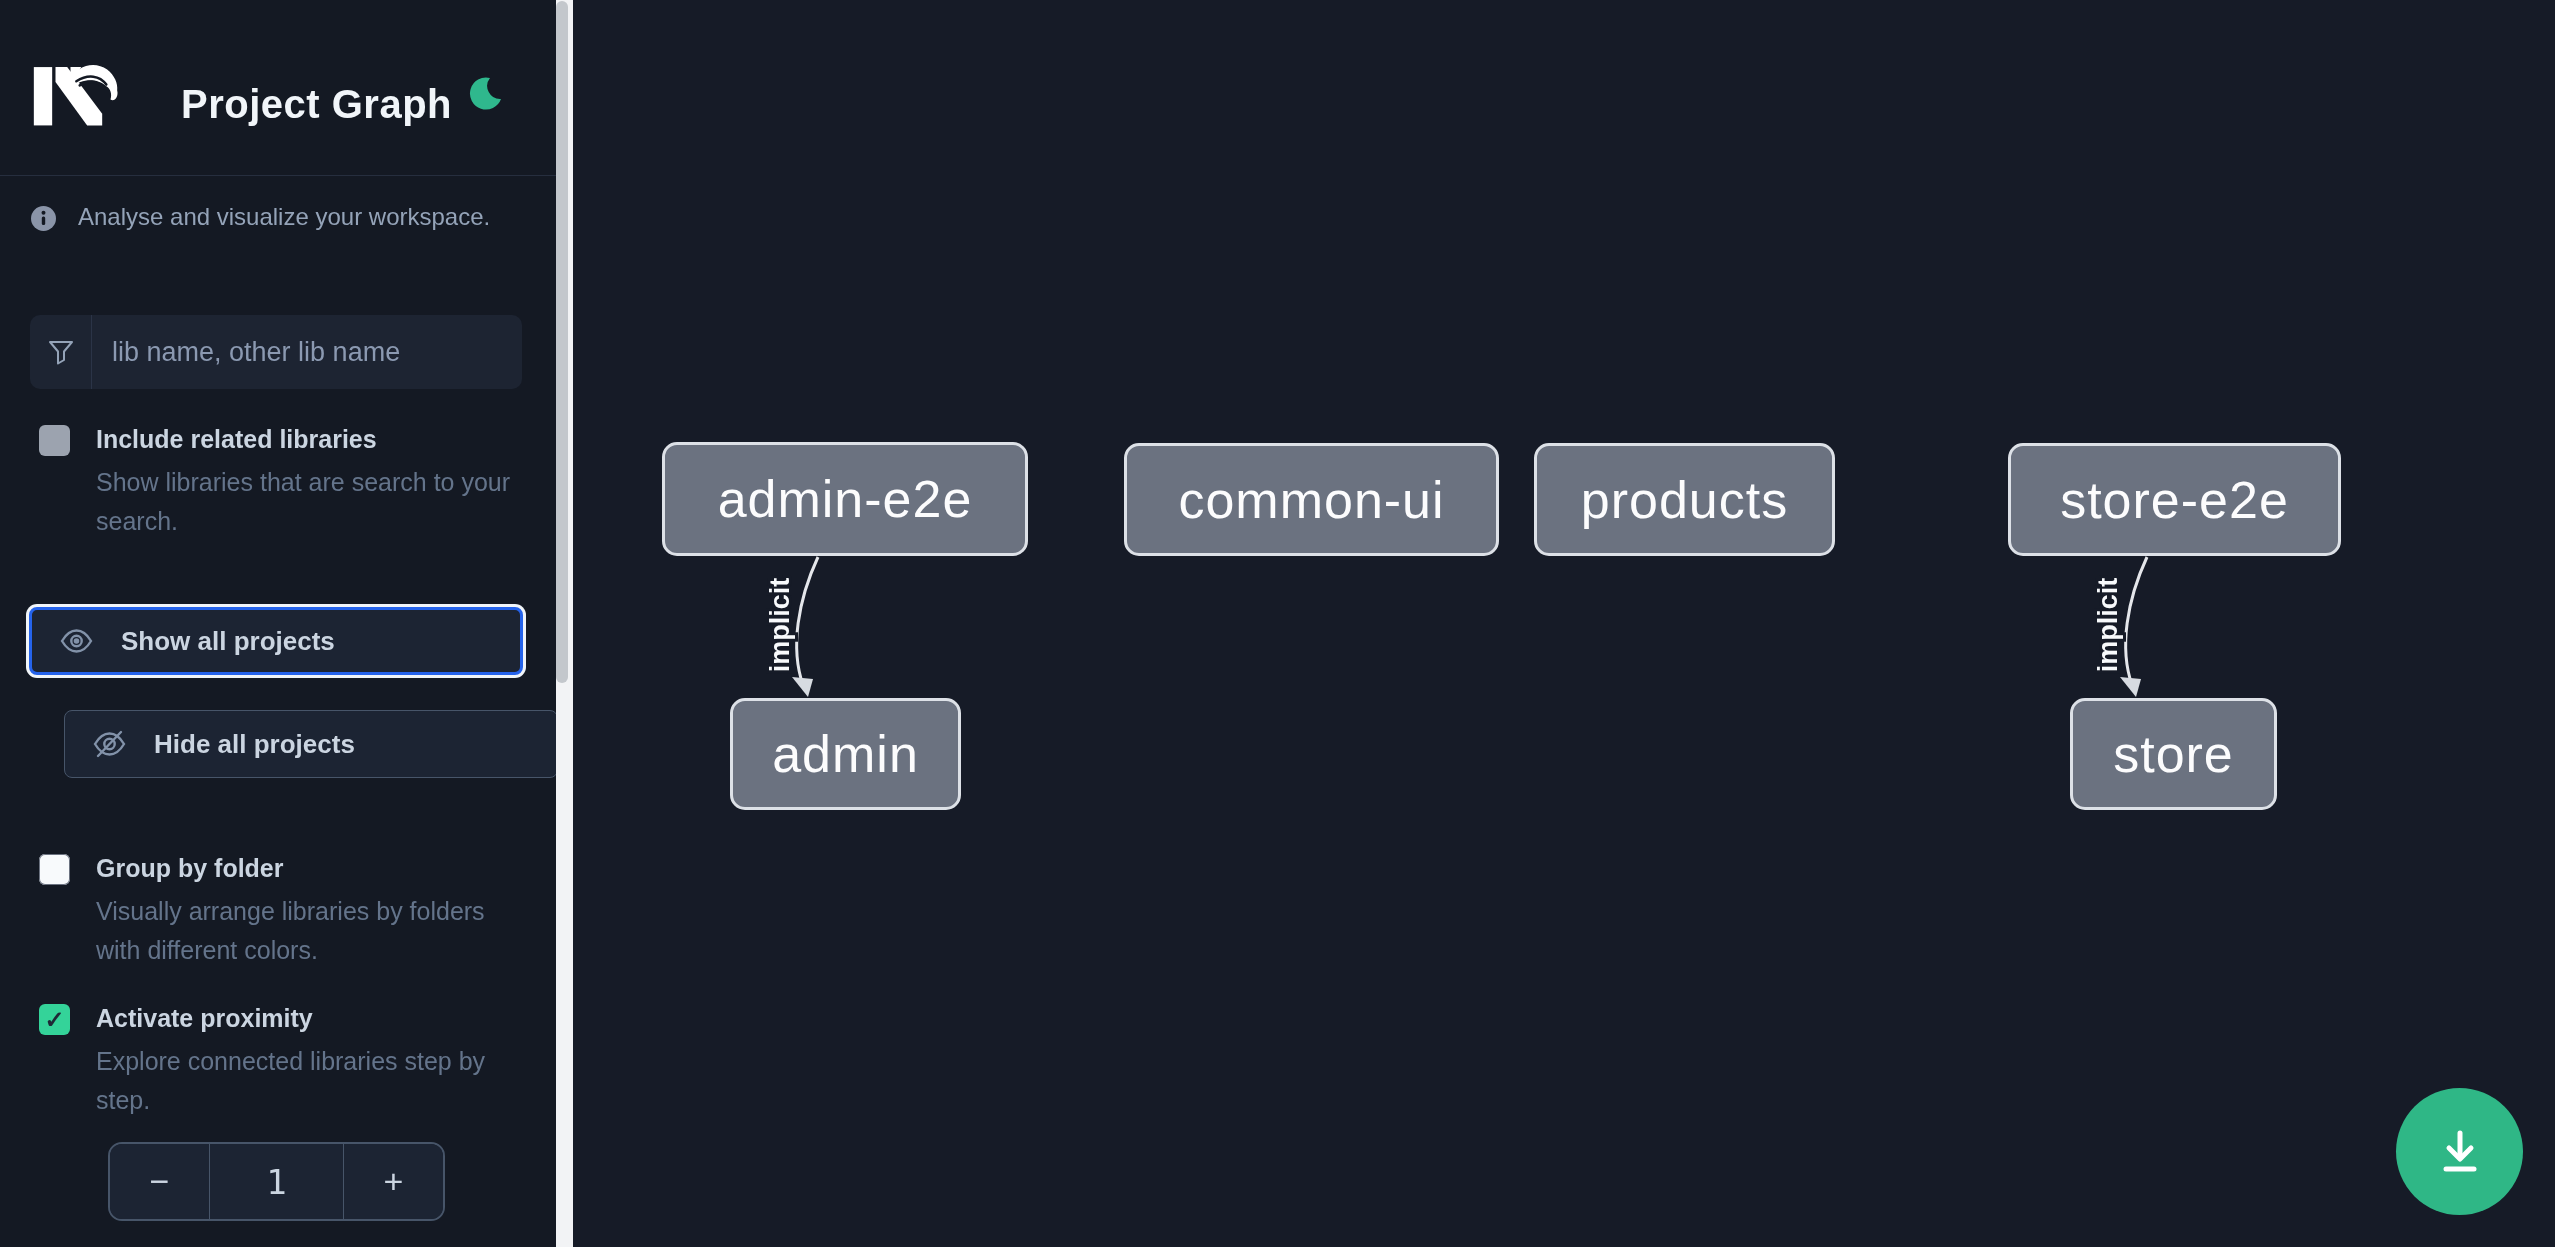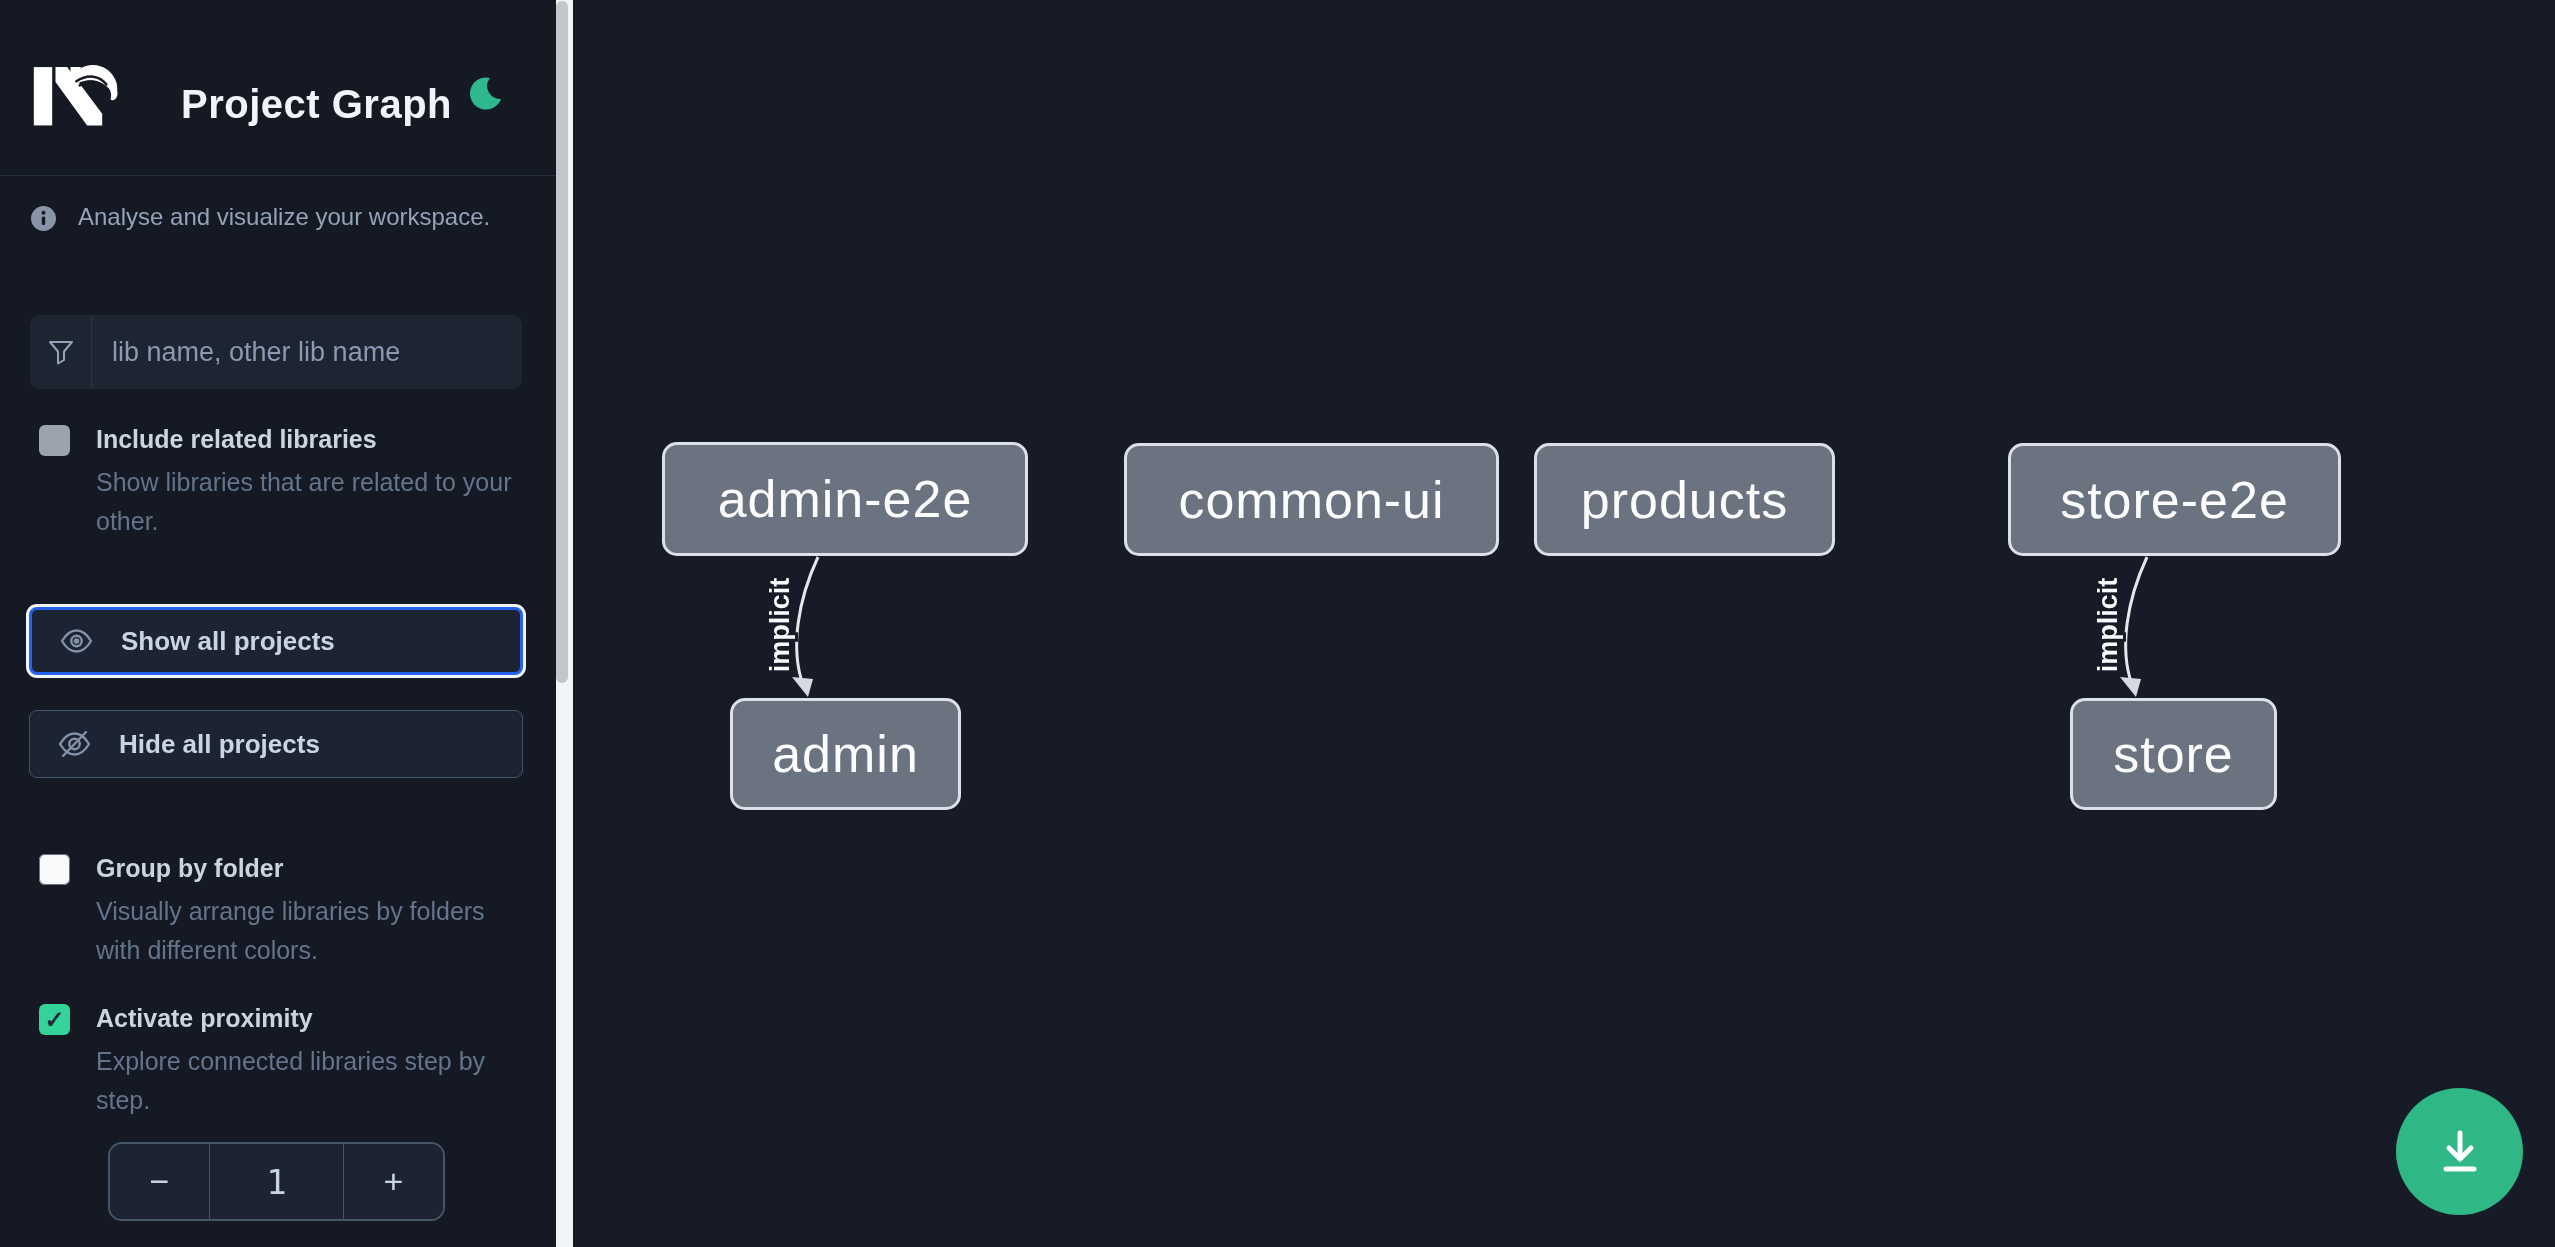--- a/index.html
+++ b/index.html
@@ -39,21 +39,21 @@
   .cb-green { background:#34d399; }
   .opt-text { width:440px; }
   .opt-label { color:#cbd5e1; font-size:25px; font-weight:700; line-height:34px; }
   .opt-desc  { color:#64748b; font-size:25px; line-height:39px; margin-top:7px; width:425px; }
 
   .side-btn { position:absolute; left:29px; width:494px; height:68px; background:#1c2433;
               border:1px solid #475569; border-radius:8px; display:flex; align-items:center;
               gap:28px; padding:0 28px; cursor:pointer; }
   .side-btn .lbl { color:#cbd5e1; font-size:26px; font-weight:700; }
   #show-all-btn { top:607px; border:3px solid #2563eb; box-shadow:0 0 0 3px #f1f5f9; }
-  #hide-all-btn { top:710px; }
+  #hide-all-btn { top:710px;margin-left:35px; }
 
   #stepper { position:absolute; left:108px; top:1142px; width:337px; height:79px;
              border:2px solid #475569; border-radius:14px; display:flex;
              background:#1a2130; overflow:hidden; }
   #stepper .cell { display:flex; align-items:center; justify-content:center;
                    color:#cbd5e1; }
   #stepper .btn-cell { width:99px; font-size:34px; cursor:pointer; background:#1c2433; border:none; color:#cbd5e1; }
   #stepper .val-cell { flex:1; border-left:1px solid #475569; border-right:1px solid #475569;
                        font-family:"DejaVu Sans Mono", monospace; font-size:34px; background:#1c2433; }
 
@@ -120,21 +120,21 @@
           <path d="M3 4 H25 L17 13.5 V22 L11 25.5 V13.5 Z"></path>
         </svg>
       </span>
       <input type="text" placeholder="lib name, other lib name" style="">
     </div>
 
     <div class="opt-row" style="top:422px">
       <span class="checkbox cb-gray"></span>
       <div class="opt-text">
         <div class="opt-label">Include related libraries</div>
-        <div class="opt-desc">Show libraries that are related to your other.</div>
+        <div class="opt-desc">Show libraries that are search to your search.</div>
       </div>
     </div>
 
     <button class="side-btn" id="show-all-btn">
       <svg width="33" height="24" viewBox="0 0 33 24" fill="none" stroke="#8292a9" stroke-width="2.4">
         <path d="M2 12 C7 3.5 13 1.5 16.5 1.5 C20 1.5 26 3.5 31 12 C26 20.5 20 22.5 16.5 22.5 C13 22.5 7 20.5 2 12 Z"></path>
         <circle cx="16.5" cy="12" r="5.2"></circle>
         <circle cx="16.5" cy="12" r="1.6" fill="#8292a9"></circle>
       </svg>
       <span class="lbl">Show all projects</span>

